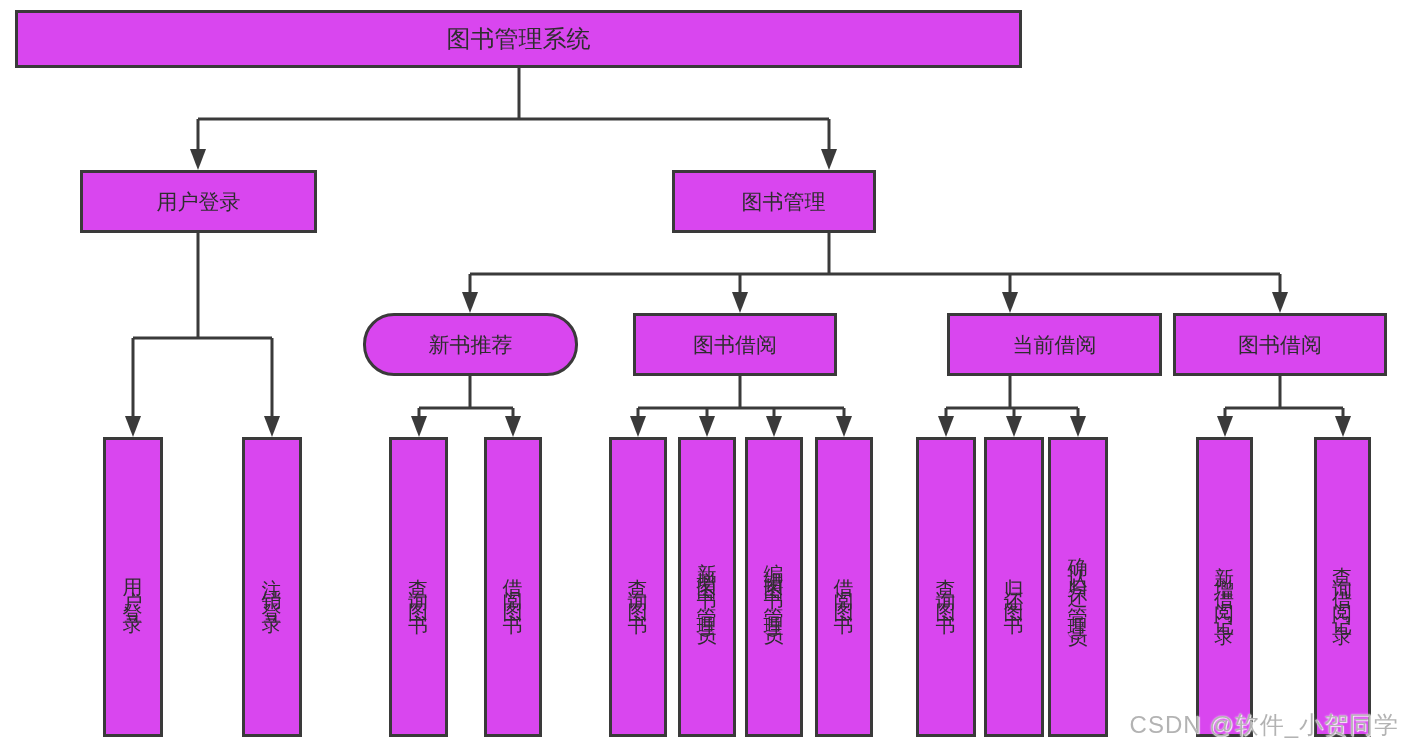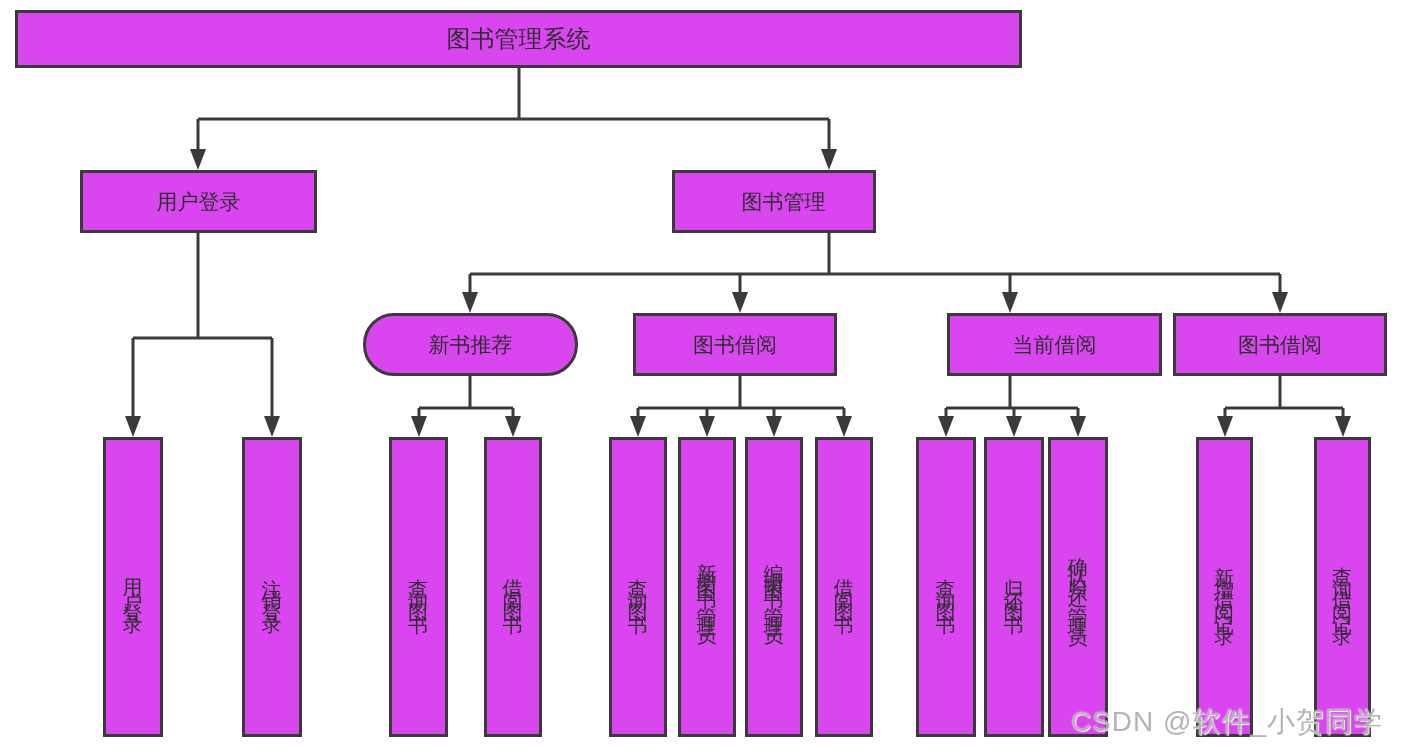--- a/index.html
+++ b/index.html
@@ -63,23 +63,23 @@
   .lf-bb-add       { left: 678px;  width: 58px; letter-spacing: 9px; }
   .lf-bb-edit      { left: 745px;  width: 58px; letter-spacing: 9px; }
   .lf-bb-borrow    { left: 815px;  width: 58px; }
   .lf-cb-query     { left: 916px;  width: 60px; }
   .lf-cb-return    { left: 984px;  width: 60px; }
   .lf-cb-confirm   { left: 1048px; width: 60px; letter-spacing: 10px; }
   .lf-rec-add      { left: 1196px; width: 57px; }
   .lf-rec-query    { left: 1314px; width: 57px; }
   .watermark {
     position: absolute;
-    right: 22px;
+    right: 6px;
     bottom: 6px;
-    font-size: 28px;
+    font-size: 24px;
     color: #b3b3b3;
     text-shadow: 0 0 2px rgba(255,255,255,0.9), 1px 1px 1px rgba(255,255,255,0.9);
     z-index: 5;
     letter-spacing: 1px;
     white-space: nowrap;
     margin-top: 48px;
   }
 </style>
 </head>
 <body>

